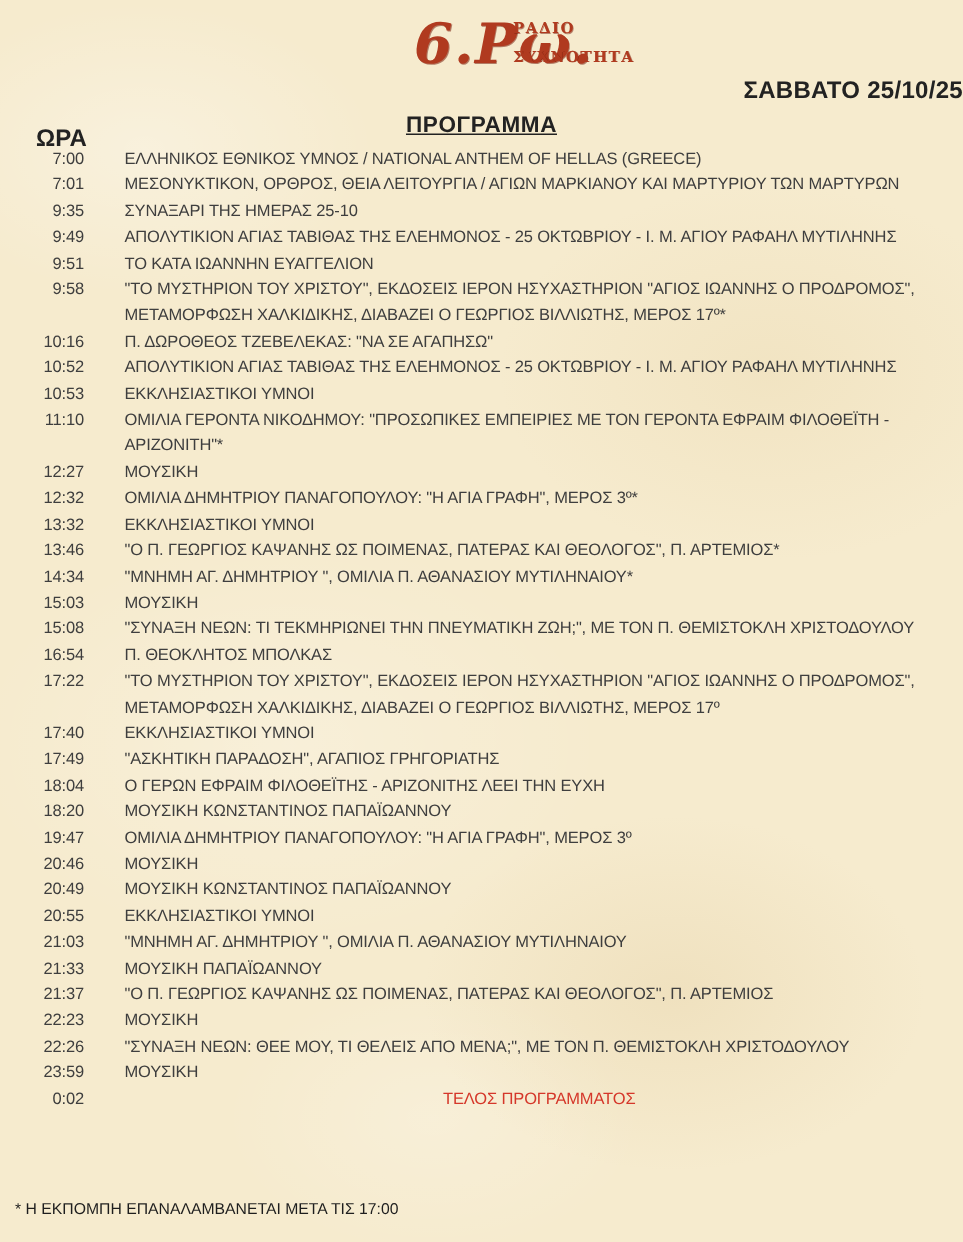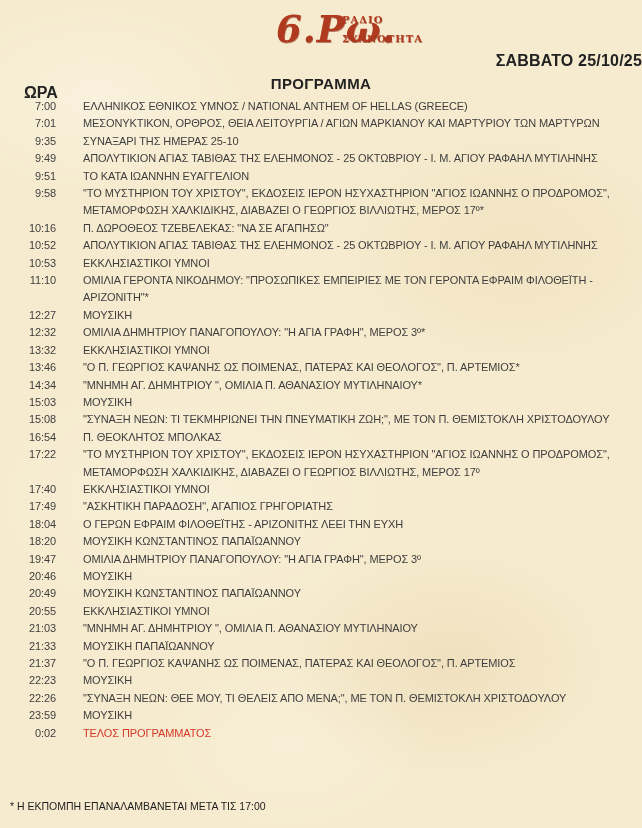--- a/index.html
+++ b/index.html
@@ -38,20 +38,21 @@
   }
   .date-line{
     position:absolute;left:0;top:52px;width:100%;
     text-align:right;font-size:16px;font-weight:bold;color:#222;
     letter-spacing:0.2px;
   }
   .program-title{
     position:absolute;left:0;top:75px;width:100%;
     text-align:center;font-size:15px;font-weight:bold;color:#222;
     letter-spacing:0.4px;
+    text-decoration:underline;
   }
   .hour-header{
     position:absolute;left:24px;top:84px;
     font-size:16px;font-weight:bold;color:#222;
   }
   .schedule{
     position:absolute;left:10px;top:98px;right:6px;
   }
   .row{
     display:flex;
@@ -65,20 +66,21 @@
     text-align:right;
     margin-right:11px;
     white-space:nowrap;
   }
   .row .desc{
     flex:1 1 auto;
     padding-left:16px;
   }
   .row.highlight .desc{
     color:var(--accent,#d5372a);
+    text-align:center;
   }
   .footer-note{
     position:absolute;left:10px;top:800px;
     font-size:10.5px;color:#1e1e1e;letter-spacing:0;
   }
 </style>
 </head>
 <body>
 
 <div class="page">

